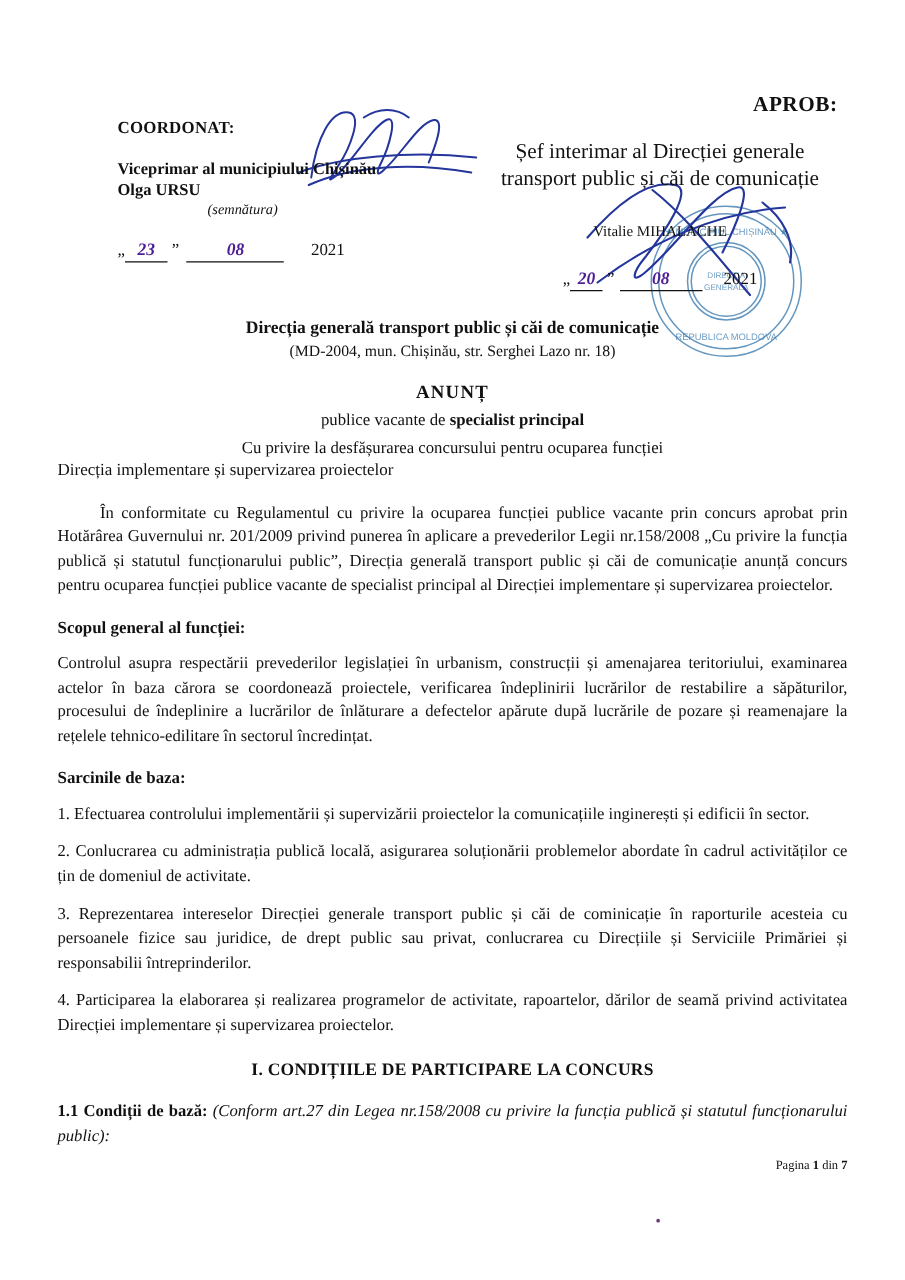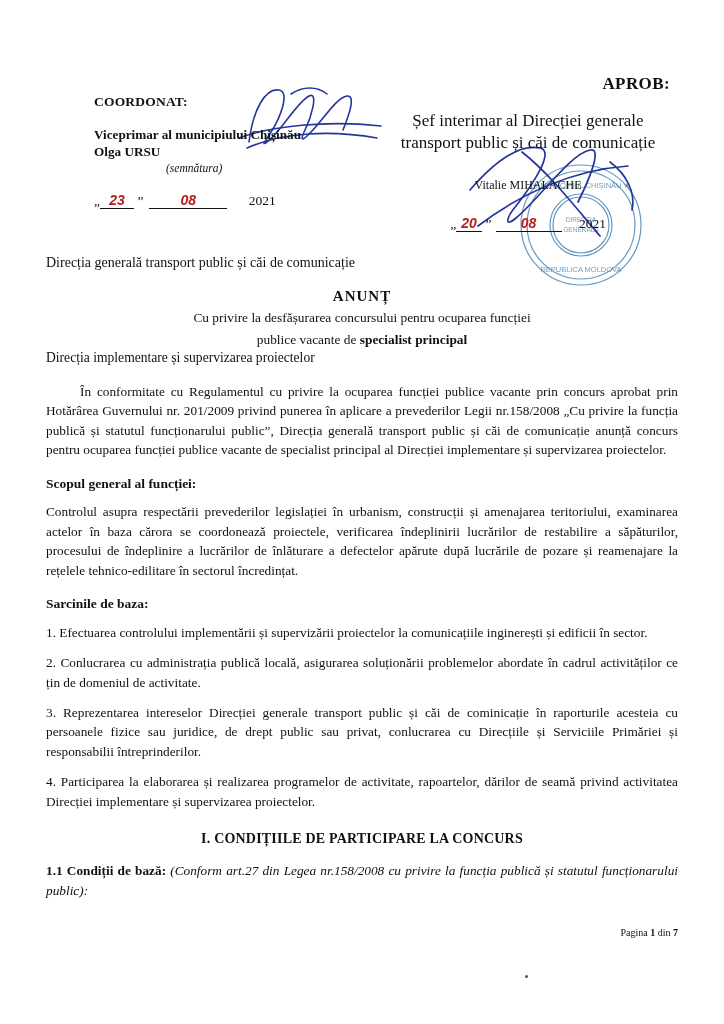--- a/index.html
+++ b/index.html
@@ -60,22 +60,22 @@
     margin-left: 72px;
     margin-top: 2px;
   }
   .date-row {
     margin-top: 18px;
     font-size: 13.5px;
     white-space: nowrap;
   }
   .date-row .q { font-size: 13.5px; }
   .hand {
-    font-family: Liberation Sans, sans-serif;
-    color: #b91c1c;
+    font-family: Liberation Serif, serif;
+    color: #4c1d95;
     font-size: 14px;
     font-style: italic;
     font-weight: bold;
   }
   .ul {
     display: inline-block;
     border-bottom: 1px solid #111;
     text-align: center;
   }
   .u1 { width: 34px; }
@@ -107,21 +107,22 @@
     white-space: nowrap;
   }
 
   
   .sig-svg { position: absolute; pointer-events: none; }
   .sig-left { left: 185px; top: 18px; }
   .sig-right { right: 28px; top: 78px; }
   .stamp { left: 470px; top: 98px; }
   .dept {
     font-size: 14px;
-    font-weight: normal;
+    font-weight: bold;
+    text-align: center;
     margin-top: 8px;
   }
   .addr {
     font-size: 12.6px;
     text-align: center;
     margin-top: 3px;
   }
   .anunt {
     font-size: 15px;
     font-weight: bold;
@@ -242,25 +243,26 @@
         <div class="r-name">Vitalie MIHALACHE</div>
         <div class="r-date">
           <span>„</span><span class="ul u3 hand">20</span><span> ”</span><span class="ul u4 hand">08</span>
           <span style="margin-left:14px">2021</span>
         </div>
       </div>
     </div>
 
     <div>
       <div class="dept">Direcția generală transport public și căi de comunicație</div>
+      <div class="addr">(MD-2004, mun. Chișinău, str. Serghei Lazo nr. 18)</div>
       <div class="anunt">ANUNȚ</div>
-      <div class="sub">Cu privire la desfășurarea concursului pentru ocuparea funcției</div>
       <div class="sub">
         <span>publice vacante de </span><b>specialist principal</b>
       </div>
+      <div class="sub">Cu privire la desfășurarea concursului pentru ocuparea funcției</div>
       <div class="sub-bold">Direcția implementare și supervizarea proiectelor</div>
     </div>
 
     <div class="body">
 
       <p class="p indent">În conformitate cu Regulamentul cu privire la ocuparea funcției publice vacante prin concurs aprobat prin Hotărârea Guvernului nr. 201/2009 privind punerea în aplicare a prevederilor Legii nr.158/2008 „Cu privire la funcția publică și statutul funcționarului public”, Direcția generală transport public și căi de comunicație anunță concurs pentru ocuparea funcției publice vacante de specialist principal al Direcției implementare și supervizarea proiectelor.</p>
 
       <div class="h-bold">Scopul general al funcției:</div>
       <p class="p">Controlul asupra respectării prevederilor legislației în urbanism, construcții și amenajarea teritoriului, examinarea actelor în baza cărora se coordonează proiectele, verificarea îndeplinirii lucrărilor de restabilire a săpăturilor, procesului de îndeplinire a lucrărilor de înlăturare a defectelor apărute după lucrările de pozare și reamenajare  la rețelele tehnico-edilitare în sectorul încredințat.</p>
 

